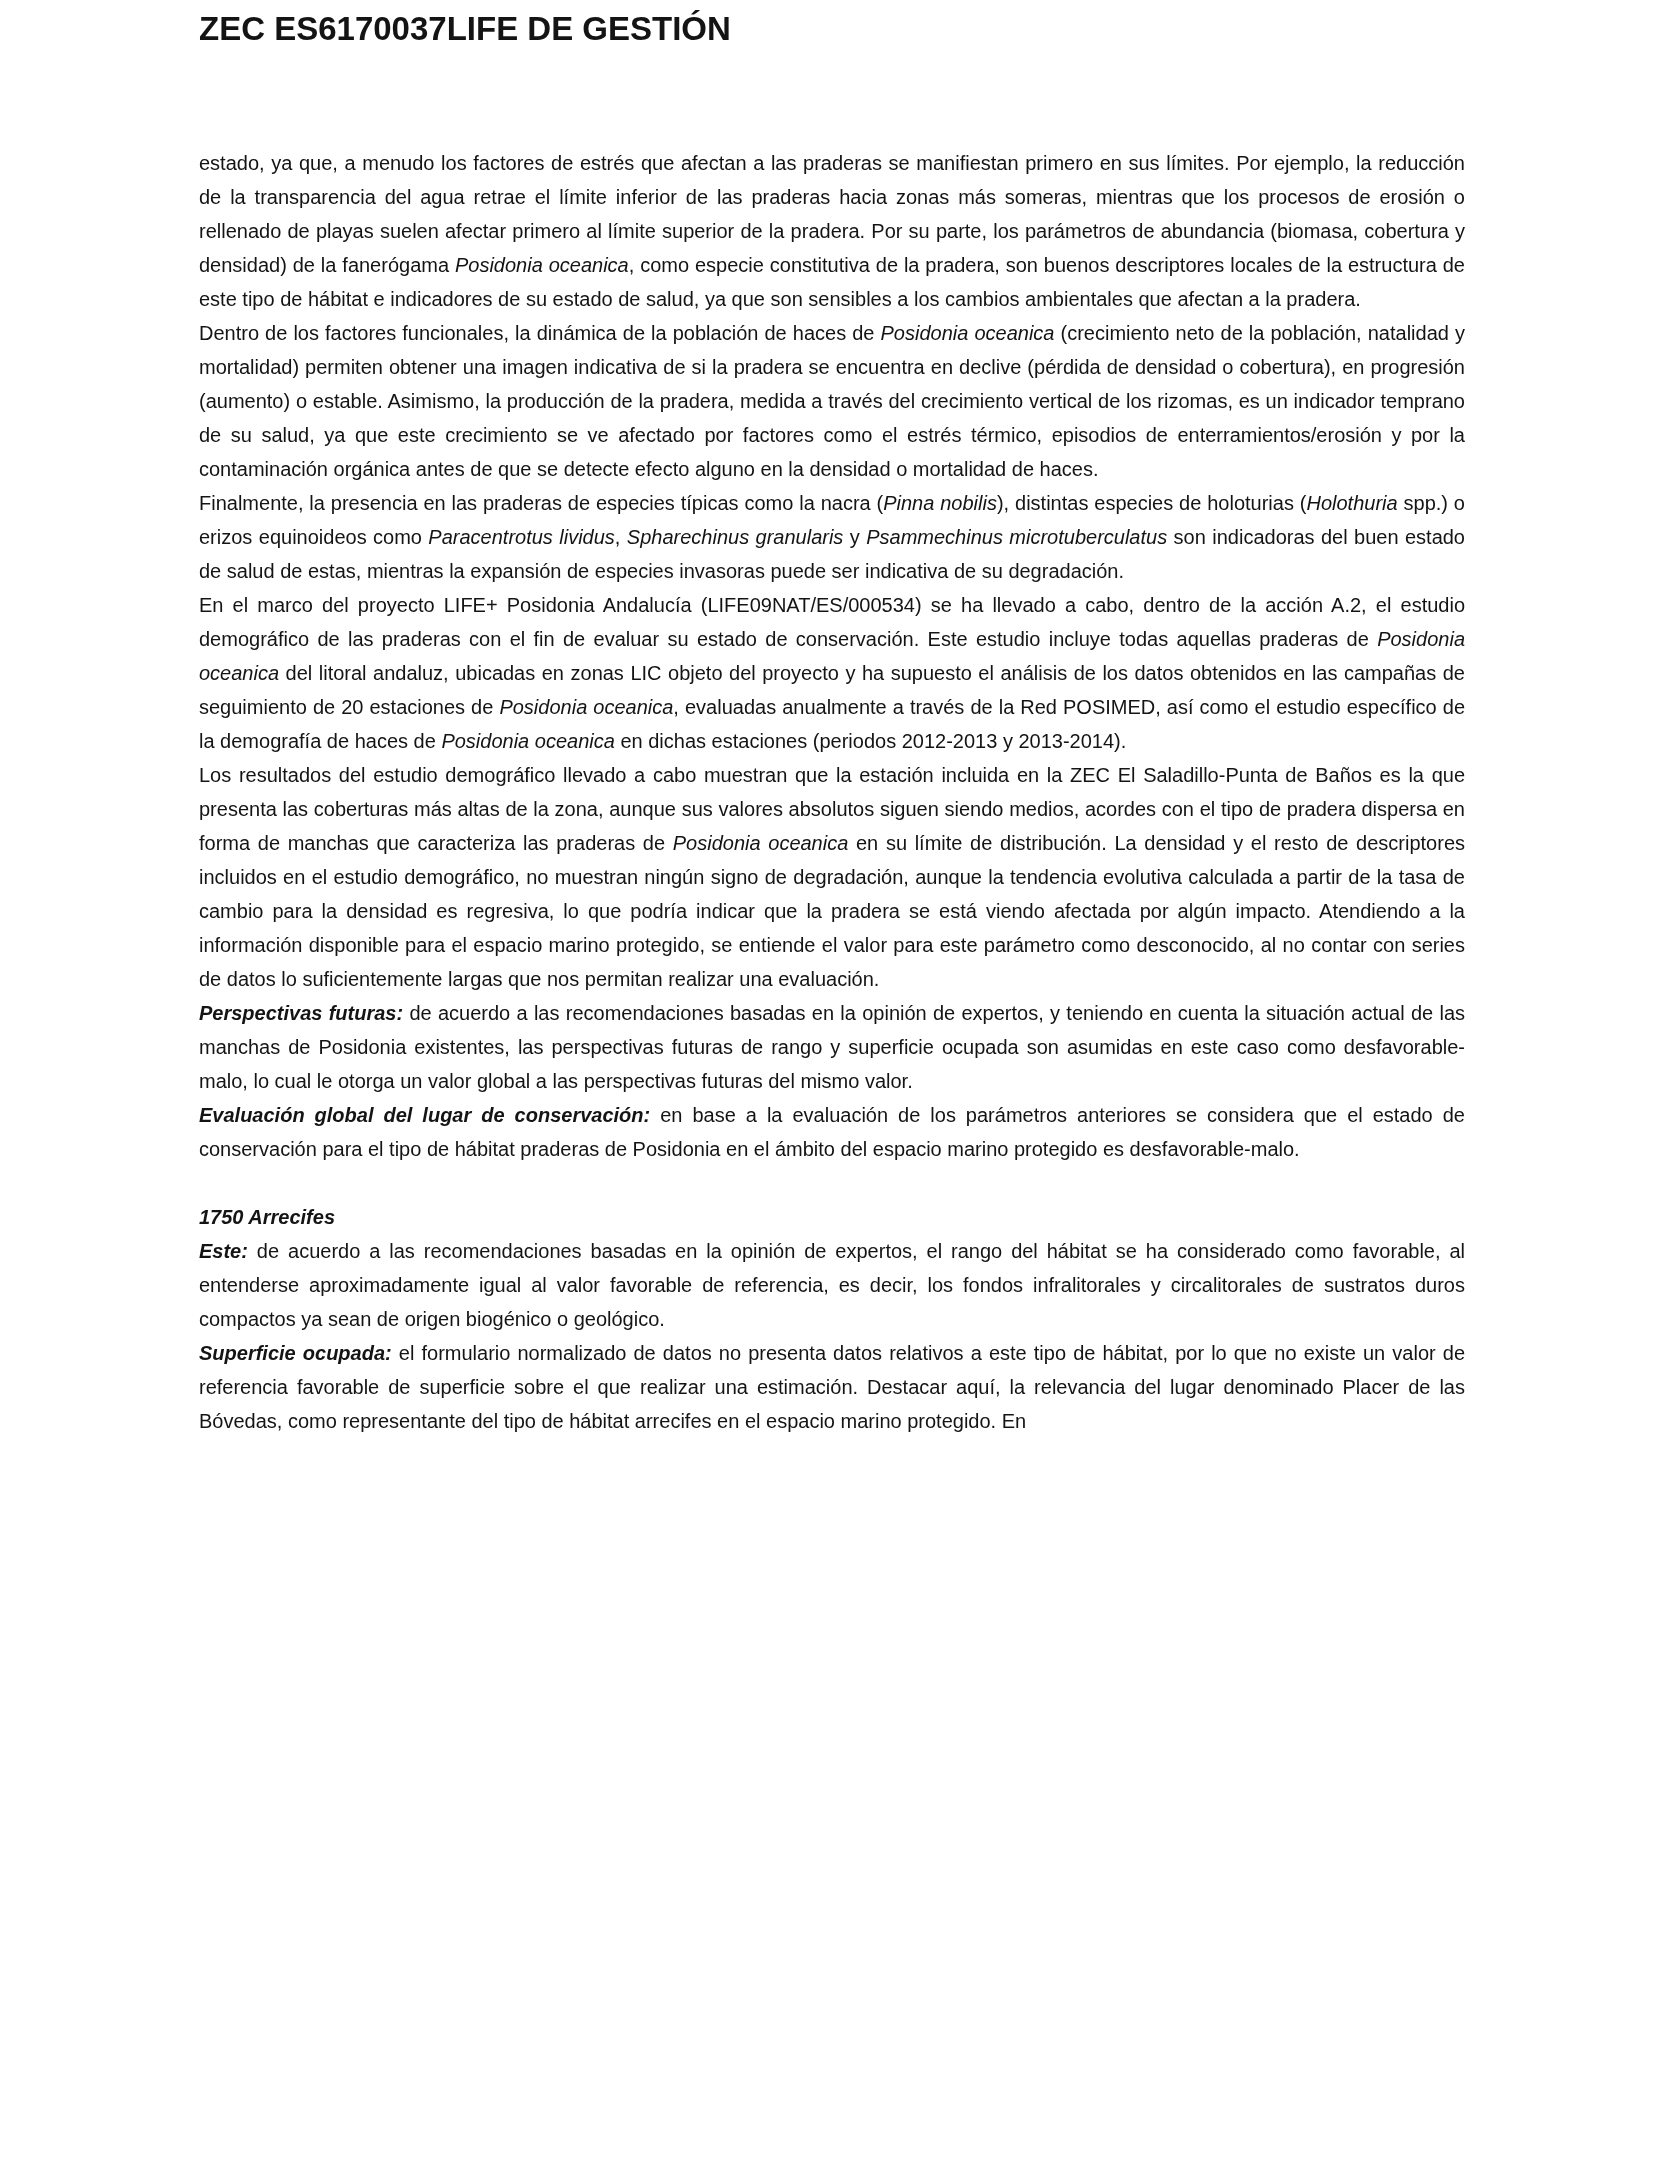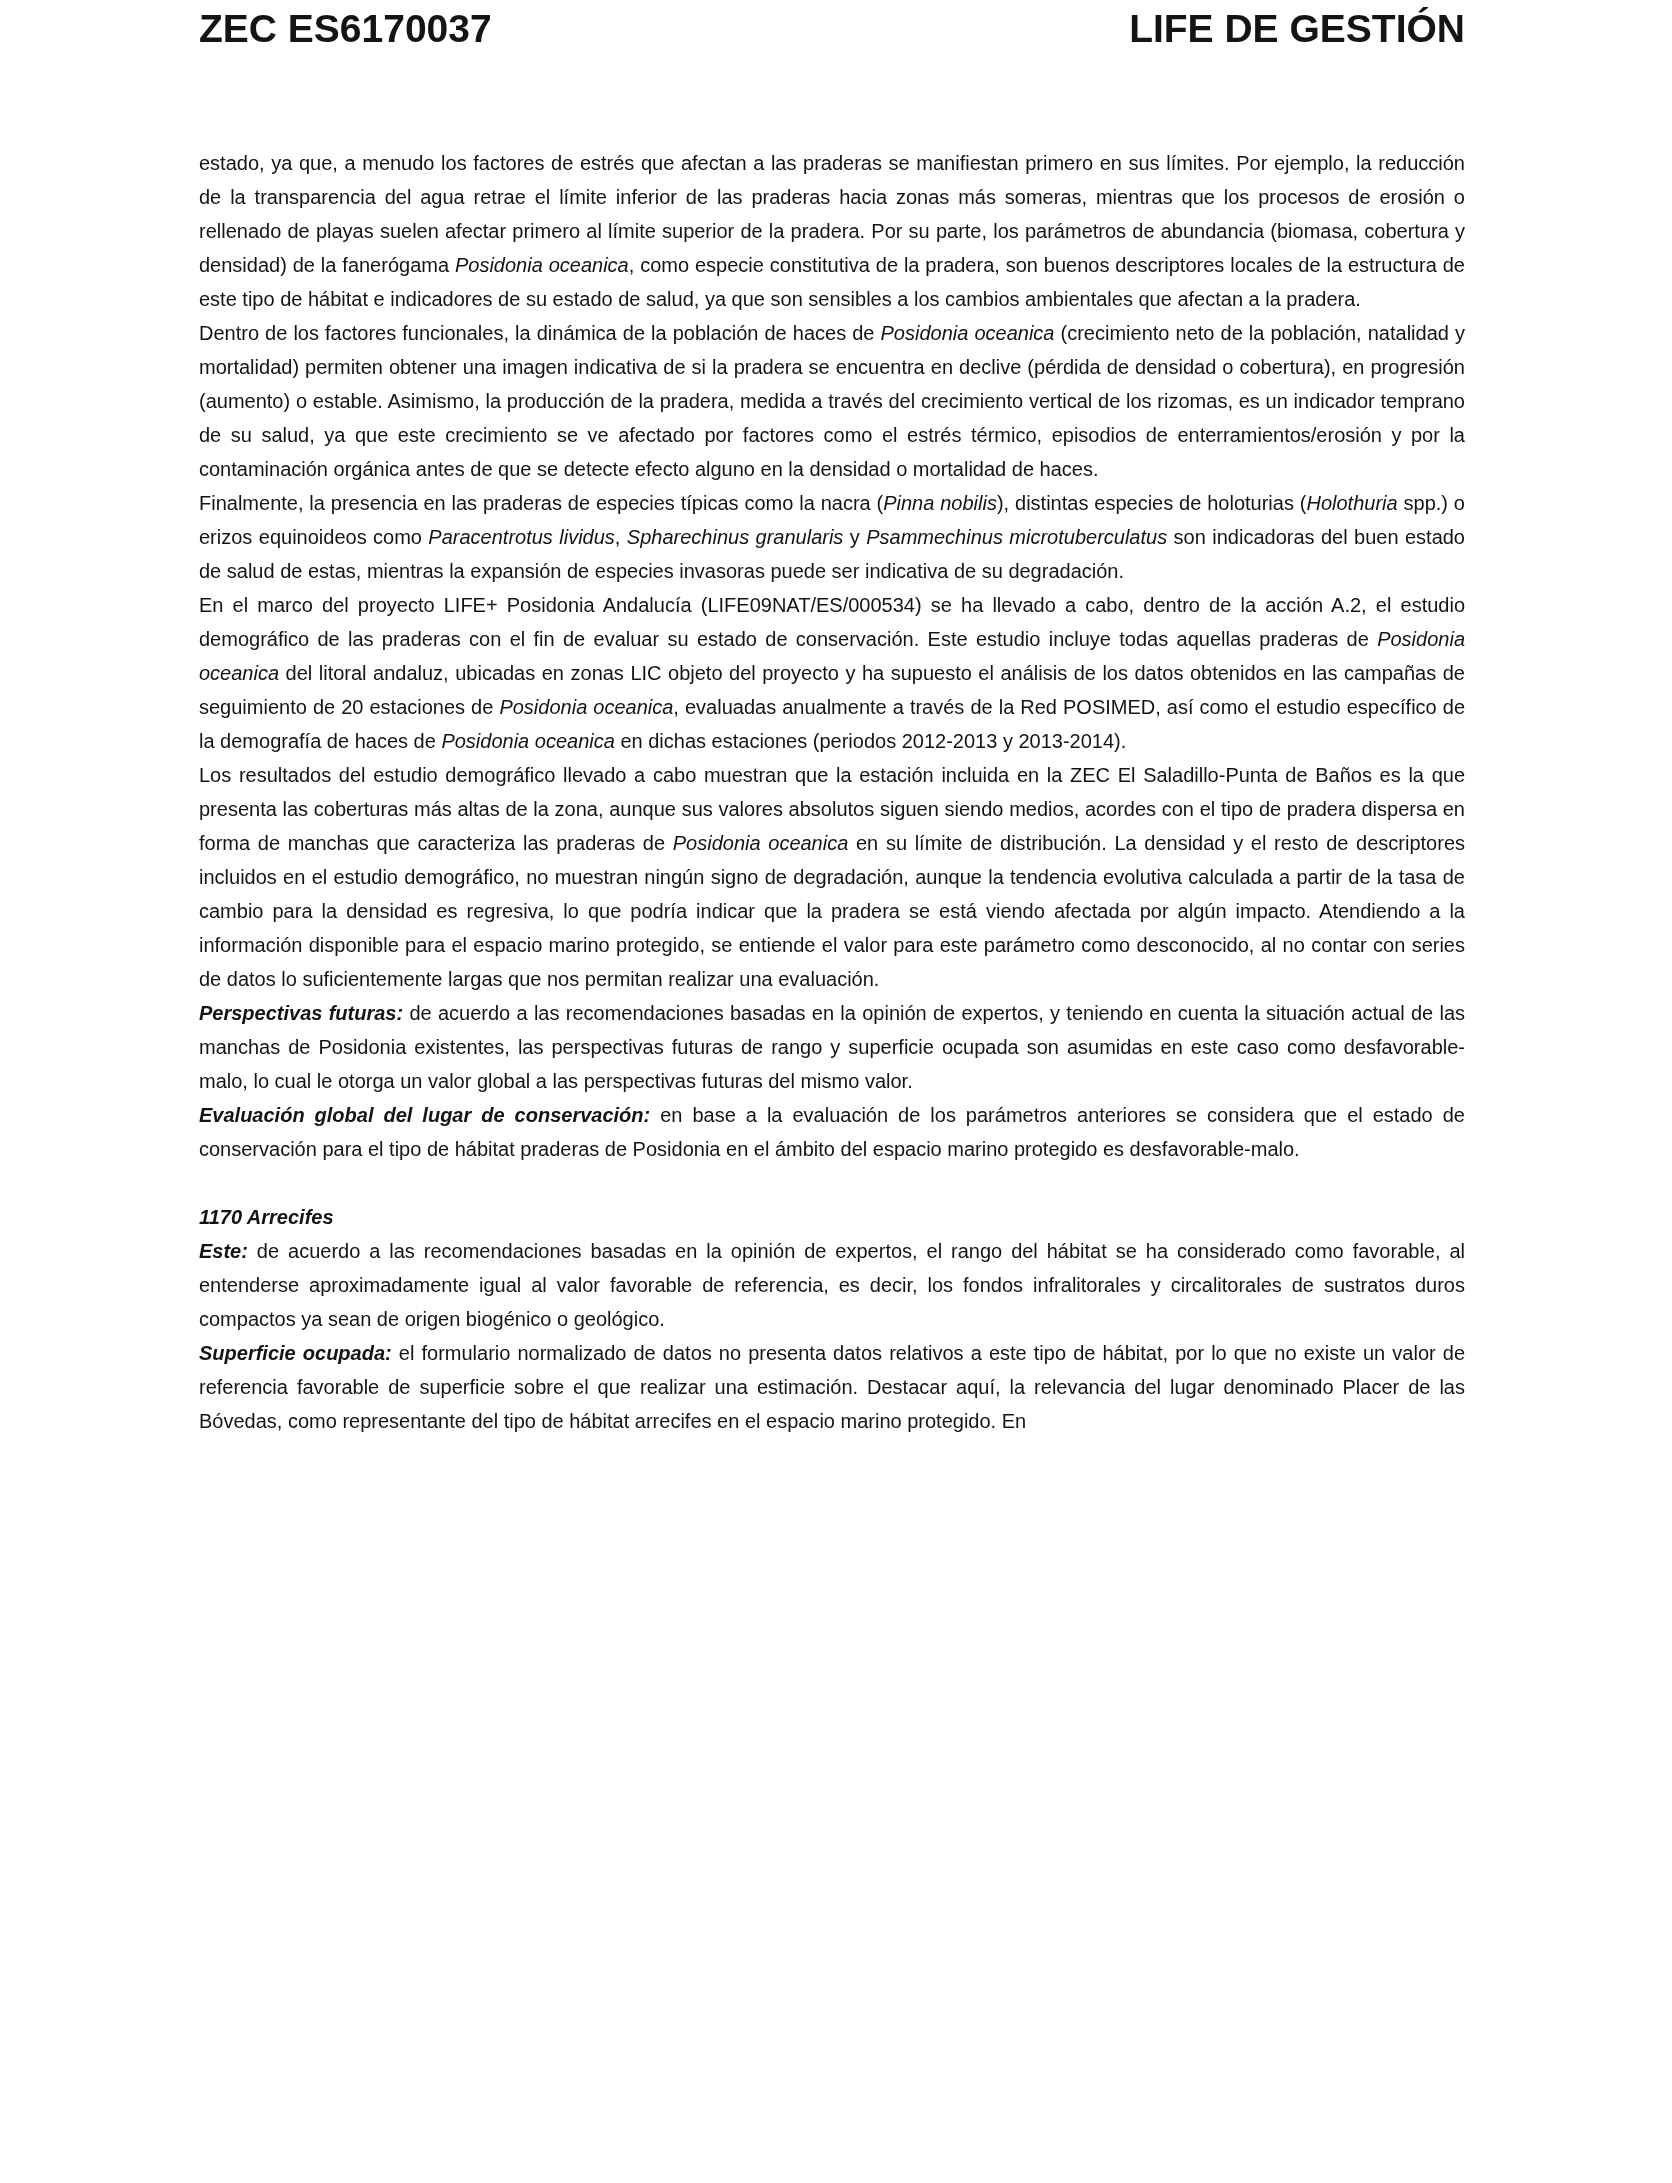--- a/index.html
+++ b/index.html
@@ -13,24 +13,23 @@
     height: 2183px;
     background: #ffffff;
     box-sizing: border-box;
     padding: 10.2px 207px 31px 199px;
     overflow: hidden;
     font-family: "Liberation Sans", sans-serif;
     color: #141414;
   }
   .page-header {
     display: flex;
-    justify-content: space-between;
     align-items: flex-start;
     font-weight: 700;
-    font-size: 39px;
+    font-size: 33px;
     line-height: 38px;
     white-space: nowrap;
   }
   .header-right {
     text-align: right;
   }
   .body-text {
     margin-top: 98px;
     font-size: 20px;
     line-height: 34px;
@@ -69,21 +68,21 @@
     <p class="para"><span class="normal">Finalmente, la presencia en las praderas de especies típicas como la nacra (</span><span class="italic">Pinna nobilis</span><span class="normal">), distintas especies de holoturias (</span><span class="italic">Holothuria</span><span class="normal"> spp.) o erizos equinoideos como </span><span class="italic">Paracentrotus lividus</span><span class="normal">, </span><span class="italic">Spharechinus granularis</span><span class="normal"> y </span><span class="italic">Psammechinus microtuberculatus</span><span class="normal"> son indicadoras del buen estado de salud de estas, mientras la expansión de especies invasoras puede ser indicativa de su degradación.</span></p>
 
     <p class="para"><span class="normal">En el marco del proyecto LIFE+ Posidonia Andalucía (LIFE09NAT/ES/000534) se ha llevado a cabo, dentro de la acción A.2, el estudio demográfico de las praderas con el fin de evaluar su estado de conservación. Este estudio incluye todas aquellas praderas de </span><span class="italic">Posidonia oceanica</span><span class="normal"> del litoral andaluz, ubicadas en zonas LIC objeto del proyecto y ha supuesto el análisis de los datos obtenidos en las campañas de seguimiento de 20 estaciones de </span><span class="italic">Posidonia oceanica</span><span class="normal">, evaluadas anualmente a través de la Red POSIMED, así como el estudio específico de la demografía de haces de </span><span class="italic">Posidonia oceanica</span><span class="normal"> en dichas estaciones (periodos 2012-2013 y 2013-2014).</span></p>
 
     <p class="para"><span class="normal">Los resultados del estudio demográfico llevado a cabo muestran que la estación incluida en la ZEC El Saladillo-Punta de Baños es la que presenta las coberturas más altas de la zona, aunque sus valores absolutos siguen siendo medios, acordes con el tipo de pradera dispersa en forma de manchas que caracteriza las praderas de </span><span class="italic">Posidonia oceanica</span><span class="normal"> en su límite de distribución. La densidad y el resto de descriptores incluidos en el estudio demográfico, no muestran ningún signo de degradación, aunque la tendencia evolutiva calculada a partir de la tasa de cambio para la densidad es regresiva, lo que podría indicar que la pradera se está viendo afectada por algún impacto. Atendiendo a la información disponible para el espacio marino protegido, se entiende el valor para este parámetro como desconocido, al no contar con series de datos lo suficientemente largas que nos permitan realizar una evaluación.</span></p>
 
     <p class="para"><span class="bold">Perspectivas futuras:</span><span class="normal"> de acuerdo a las recomendaciones basadas en la opinión de expertos, y teniendo en cuenta la situación actual de las manchas de Posidonia existentes, las perspectivas futuras de rango y superficie ocupada son asumidas en este caso como desfavorable-malo, lo cual le otorga un valor global a las perspectivas futuras del mismo valor.</span></p>
 
     <p class="para"><span class="bold">Evaluación global del lugar de conservación:</span><span class="normal"> en base a la evaluación de los parámetros anteriores se considera que el estado de conservación para el tipo de hábitat praderas de Posidonia en el ámbito del espacio marino protegido es desfavorable-malo.</span></p>
 
-    <p class="para heading"><span class="bold">1170 Arrecifes</span></p>
+    <p class="para heading"><span class="bold">1750 Arrecifes</span></p>
 
     <p class="para"><span class="bold">Este:</span><span class="normal"> de acuerdo a las recomendaciones basadas en la opinión de expertos, el rango del hábitat se ha considerado como favorable, al entenderse aproximadamente igual al valor favorable de referencia, es decir, los fondos infralitorales y circalitorales de sustratos duros compactos ya sean de origen biogénico o geológico.</span></p>
 
     <p class="para"><span class="bold">Superficie ocupada:</span><span class="normal"> el formulario normalizado de datos no presenta datos relativos a este tipo de hábitat, por lo que no existe un valor de referencia favorable de superficie sobre el que realizar una estimación. Destacar aquí, la relevancia del lugar denominado Placer de las Bóvedas, como representante del tipo de hábitat arrecifes en el espacio marino protegido. En</span></p>
 
   </main>
 
 </div>
 
 

